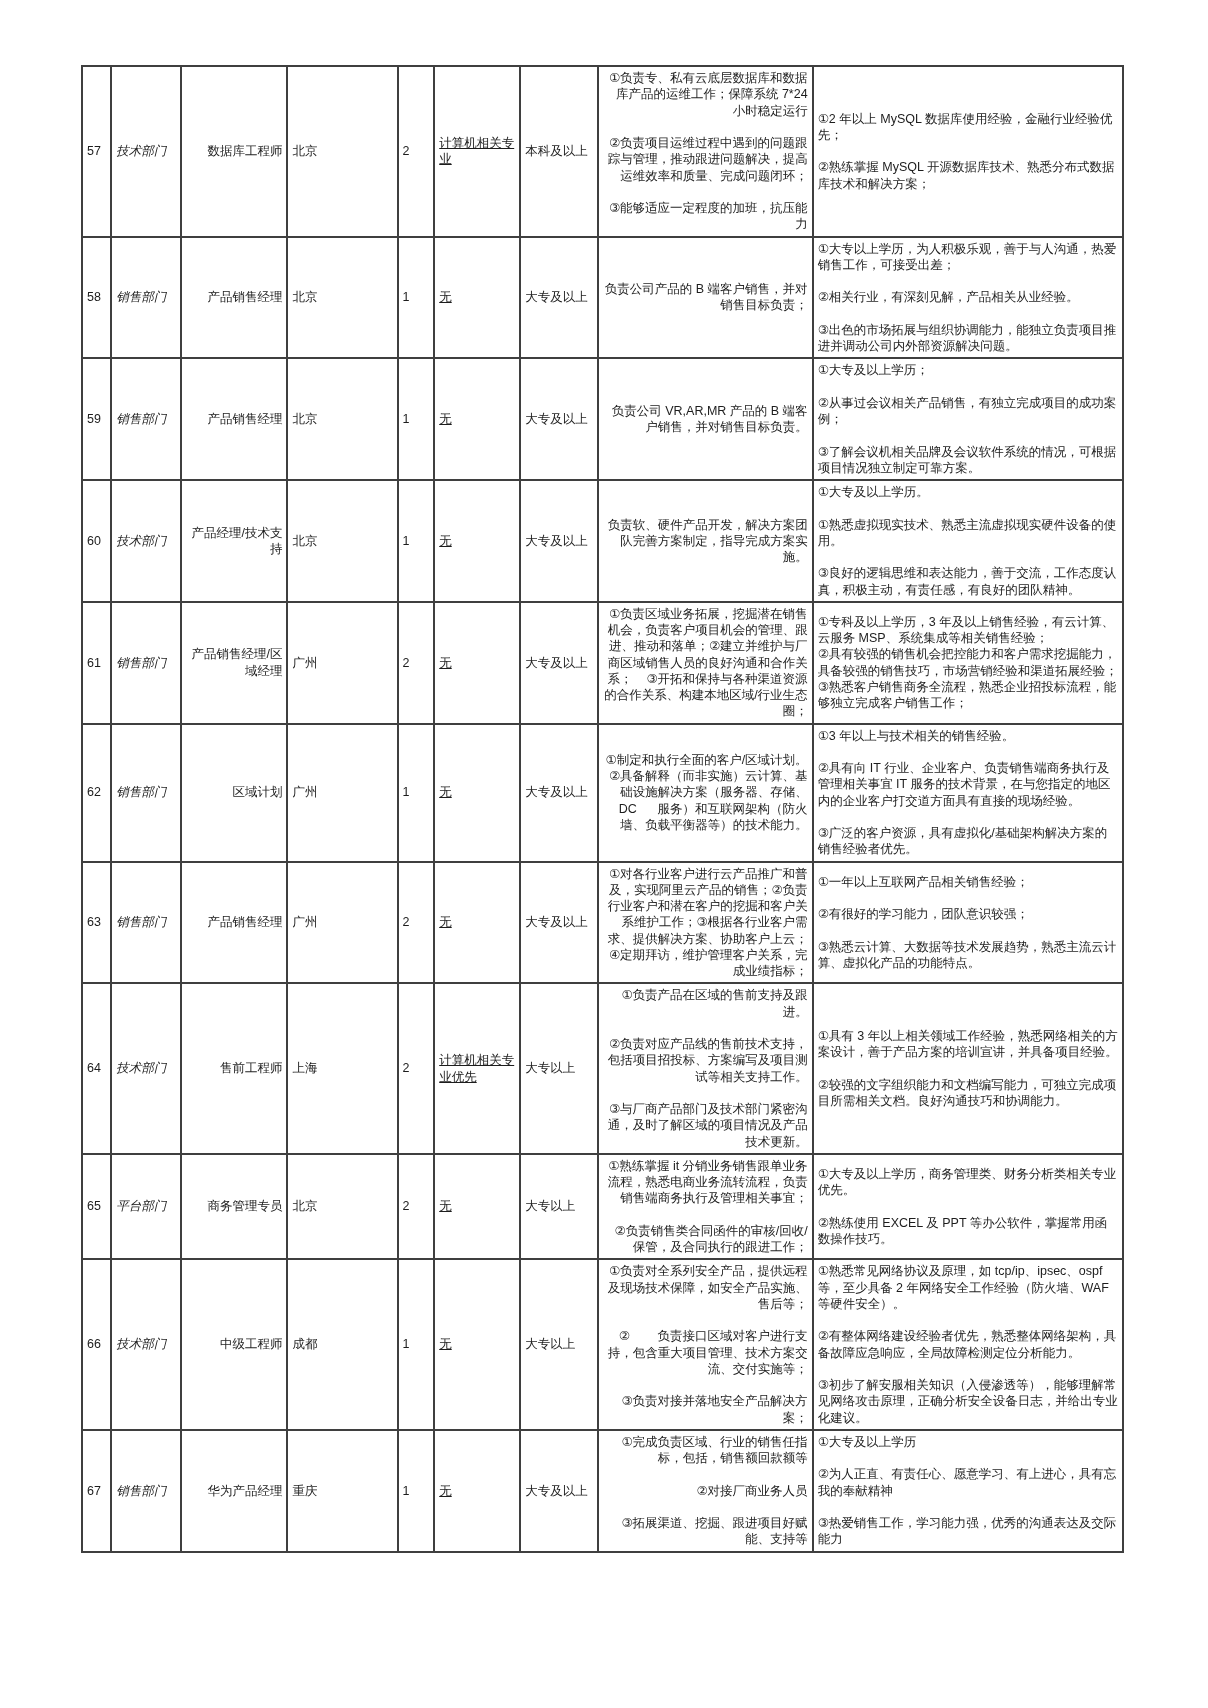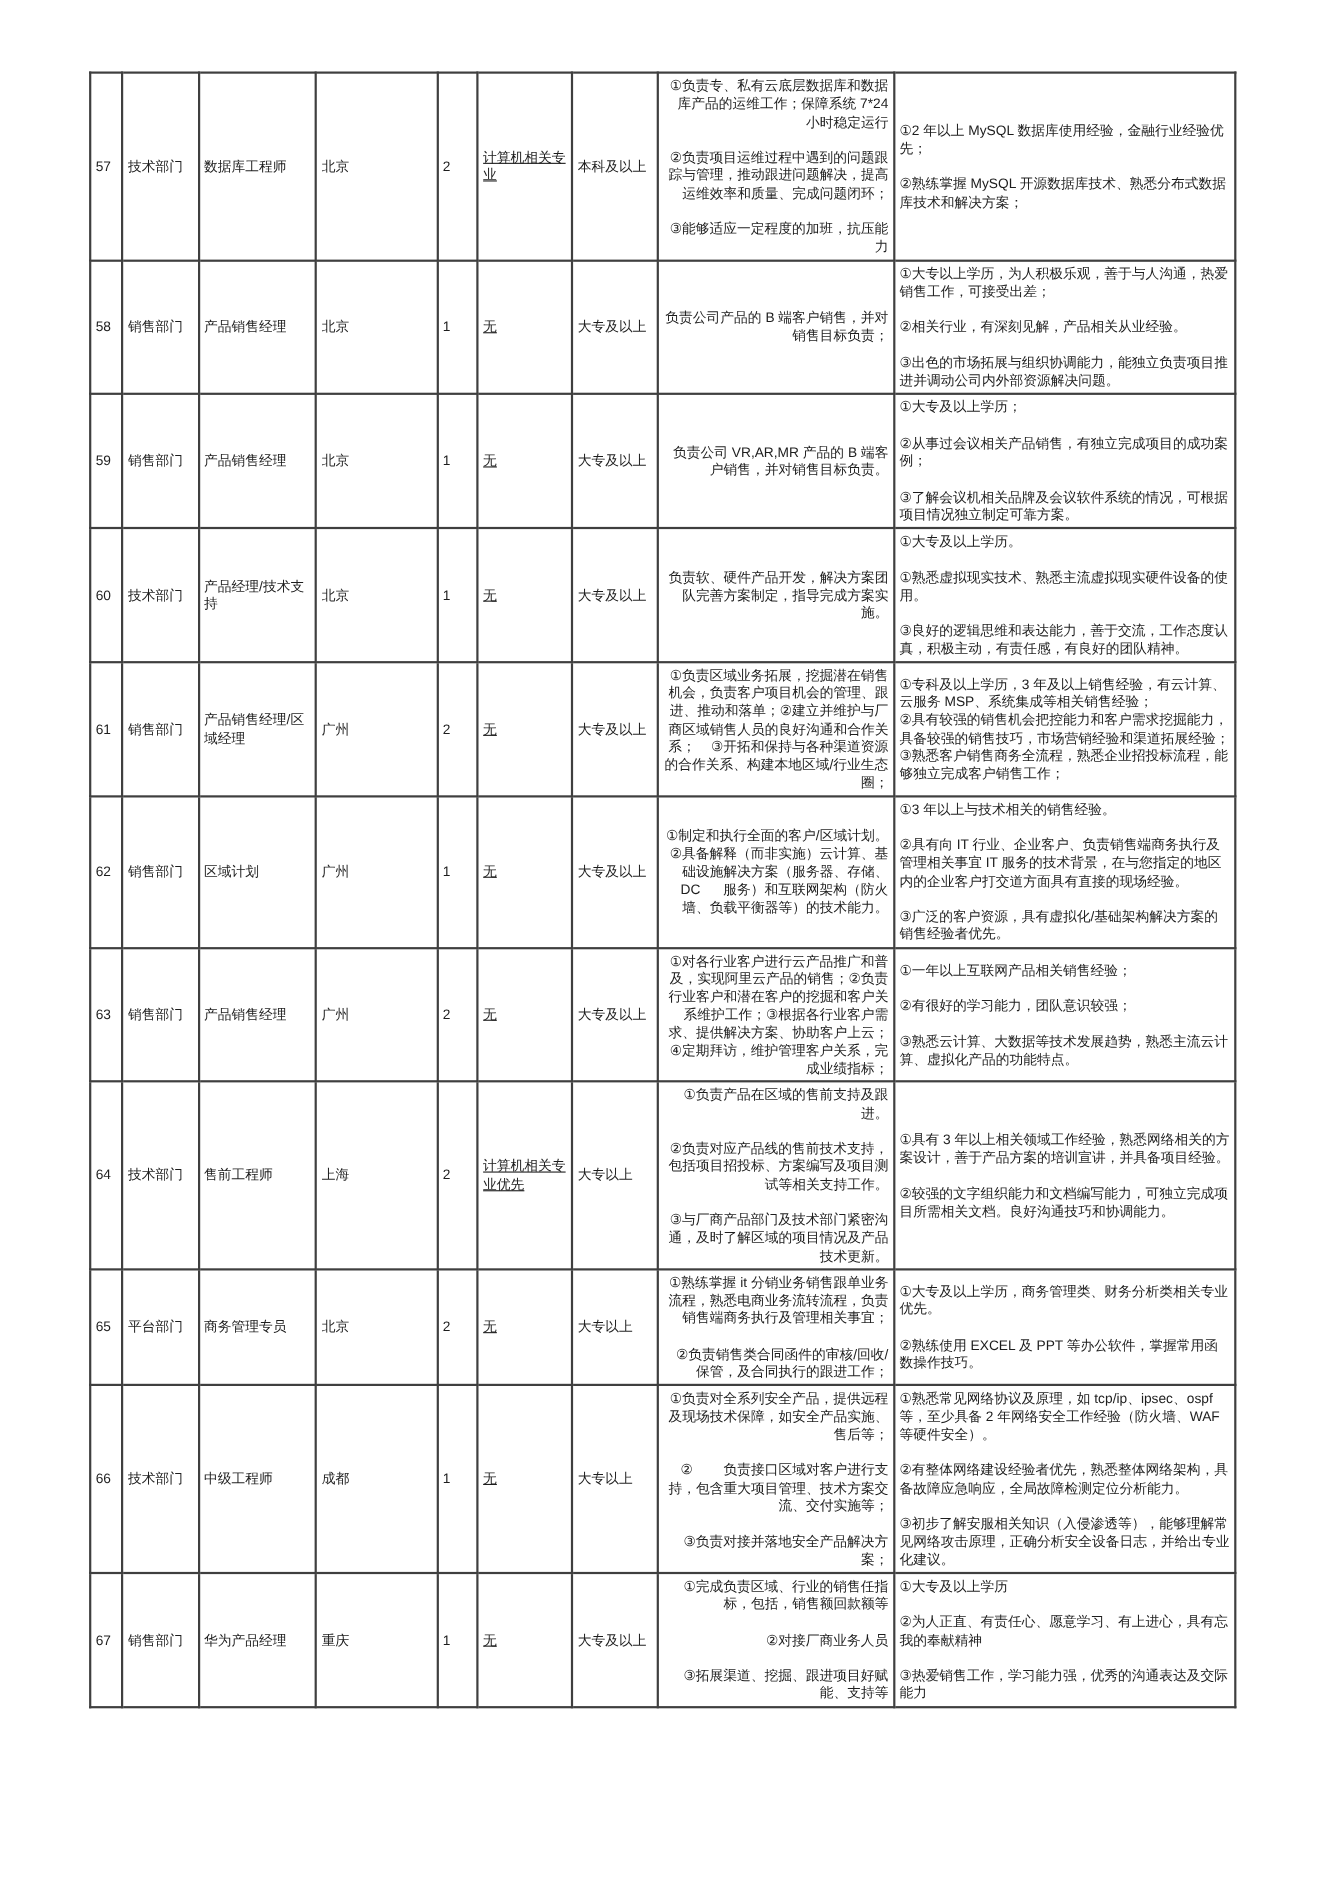--- a/index.html
+++ b/index.html
@@ -28,22 +28,22 @@
   table.job-table td{
     border:2px solid var(--border-color);
     vertical-align:middle;
     padding:3px 4px;
     font-size:12.5px;
     line-height:1.3;
     word-break:break-word;
     overflow-wrap:break-word;
   }
   .col-id{width:28px;}
-  .col-department{width:66px;}
-  .col-job-title{width:102px;}
+  .col-department{width:66px;font-style:italic;}
+  .col-job-title{width:102px;text-align:right;}
   .col-city{width:105px;}
   .col-headcount{width:35px;}
   .col-major{width:82px;text-decoration:underline;}
   .col-education{width:74px;}
   .col-job-description{width:205px;text-align:right;}
   .col-requirements{width:296px;}
   td.col-job-description, td.col-requirements{
     white-space:pre-wrap;
   }
 </style>

